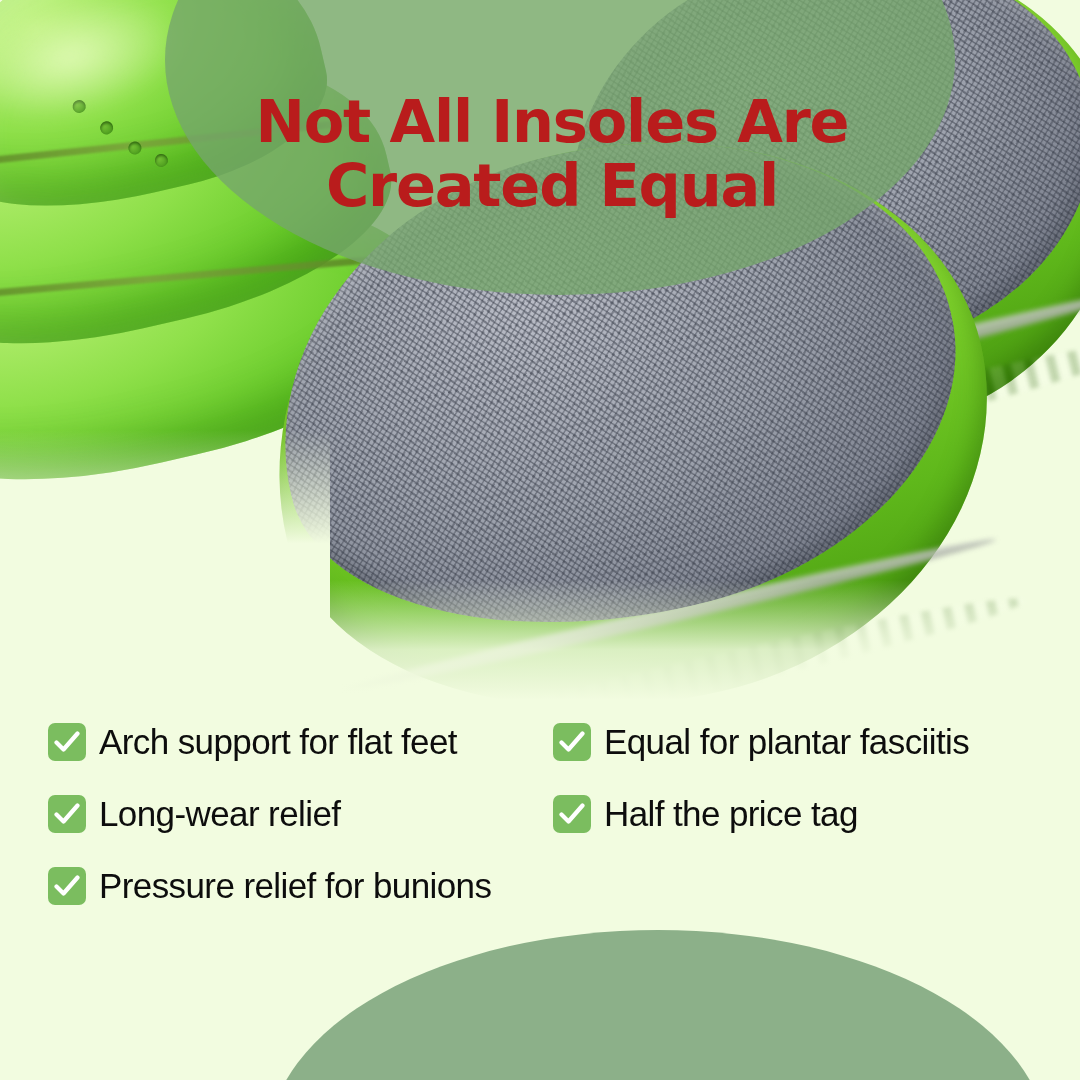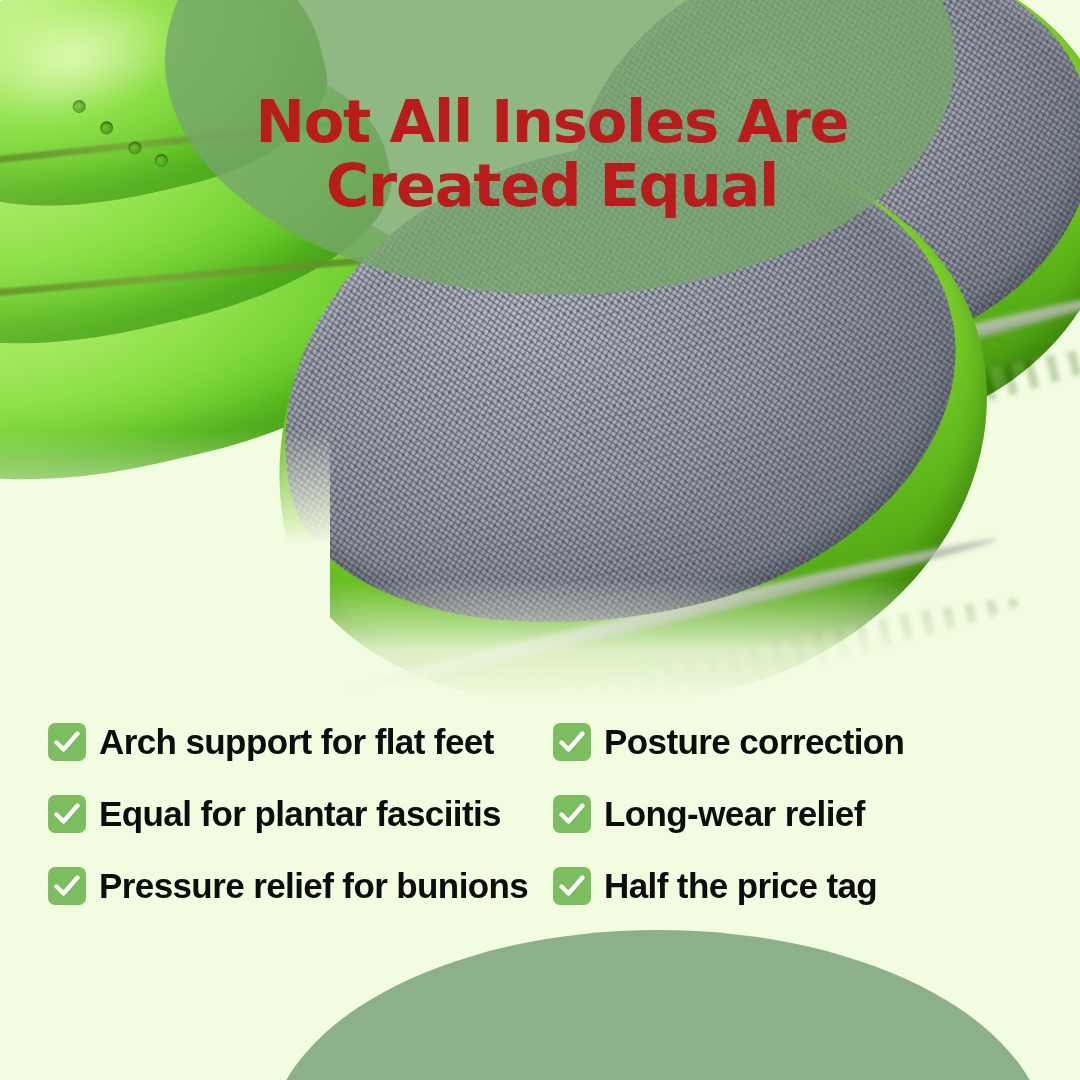--- a/index.html
+++ b/index.html
@@ -217,21 +217,21 @@
   }
   .check-box svg {
     position: absolute;
     left: 6px;
     top: 7px;
     width: 26px;
     height: 24px;
   }
   .check-label {
     font-family: "Liberation Sans", sans-serif;
-    font-weight: 700;
+    font-weight: 400;
     font-size: 35px;
     line-height: 38px;
     color: #0d0d0d;
     letter-spacing: -0.6px;
     white-space: nowrap;
   }
 </style>
 </head>
 <body>
 
@@ -278,28 +278,20 @@
 
     <div class="check-item">
       <span class="check-box">
         <svg viewBox="0 0 26 24" aria-hidden="true">
             <path d="M2.5 12.5 L9.5 19.5 L23.5 3.5" fill="none" stroke="#ffffff" stroke-width="4.2" stroke-linecap="round" stroke-linejoin="round"></path>
           </svg>
       </span>
       <span class="check-label">Arch support for flat feet</span>
     </div>
 
-    <div class="check-item">
-      <span class="check-box">
-        <svg viewBox="0 0 26 24" aria-hidden="true">
-            <path d="M2.5 12.5 L9.5 19.5 L23.5 3.5" fill="none" stroke="#ffffff" stroke-width="4.2" stroke-linecap="round" stroke-linejoin="round"></path>
-          </svg>
-      </span>
-      <span class="check-label">Posture correction</span>
-    </div>
 
     <div class="check-item">
       <span class="check-box">
         <svg viewBox="0 0 26 24" aria-hidden="true">
             <path d="M2.5 12.5 L9.5 19.5 L23.5 3.5" fill="none" stroke="#ffffff" stroke-width="4.2" stroke-linecap="round" stroke-linejoin="round"></path>
           </svg>
       </span>
       <span class="check-label">Equal for plantar fasciitis</span>
     </div>
 
@@ -311,27 +303,27 @@
       </span>
       <span class="check-label">Long-wear relief</span>
     </div>
 
     <div class="check-item">
       <span class="check-box">
         <svg viewBox="0 0 26 24" aria-hidden="true">
             <path d="M2.5 12.5 L9.5 19.5 L23.5 3.5" fill="none" stroke="#ffffff" stroke-width="4.2" stroke-linecap="round" stroke-linejoin="round"></path>
           </svg>
       </span>
+      <span class="check-label">Half the price tag</span>
+    </div>
+
+    <div class="check-item">
+      <span class="check-box">
+        <svg viewBox="0 0 26 24" aria-hidden="true">
+            <path d="M2.5 12.5 L9.5 19.5 L23.5 3.5" fill="none" stroke="#ffffff" stroke-width="4.2" stroke-linecap="round" stroke-linejoin="round"></path>
+          </svg>
+      </span>
       <span class="check-label">Pressure relief for bunions</span>
     </div>
 
-    <div class="check-item">
-      <span class="check-box">
-        <svg viewBox="0 0 26 24" aria-hidden="true">
-            <path d="M2.5 12.5 L9.5 19.5 L23.5 3.5" fill="none" stroke="#ffffff" stroke-width="4.2" stroke-linecap="round" stroke-linejoin="round"></path>
-          </svg>
-      </span>
-      <span class="check-label">Half the price tag</span>
-    </div>
-
   </div>
 
 </div>
 
 </body></html>

